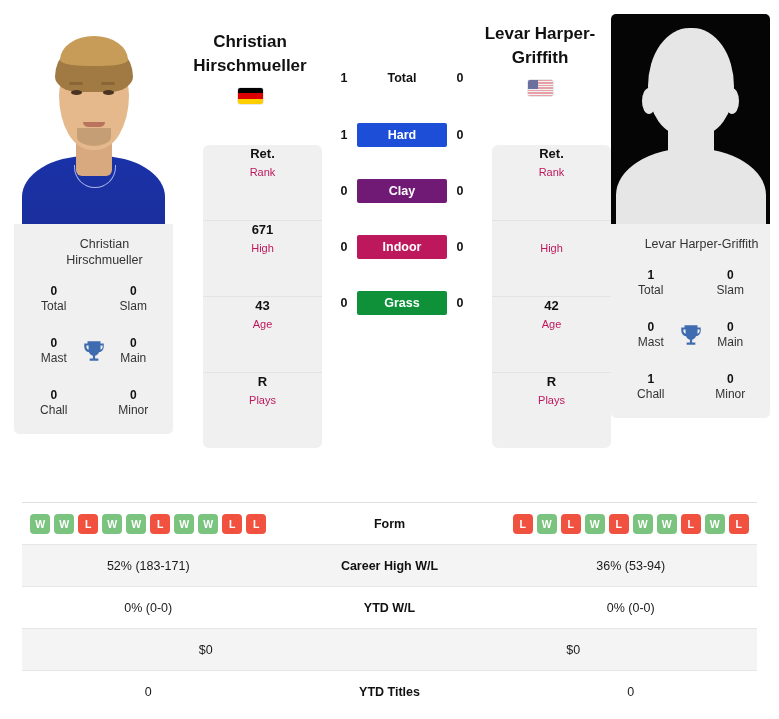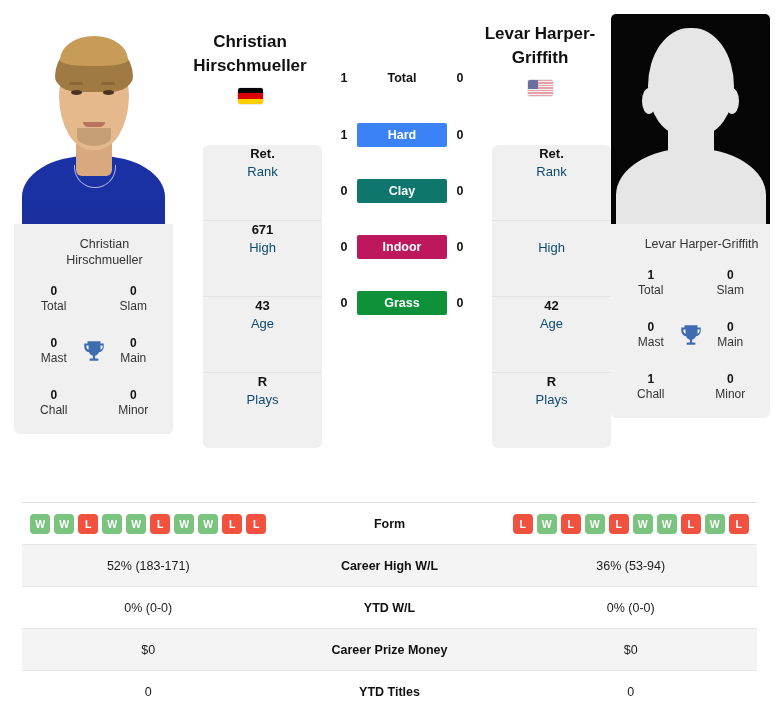--- a/index.html
+++ b/index.html
@@ -126,21 +126,21 @@
   }
   .rankcol.left{margin-left:30px;}
   .rankcol.right{margin-left:0;}
   .rank-cell{
     height:75px;
     display:flex;flex-direction:column;align-items:center;
     border-bottom:1px solid #e3e3e3;
   }
   .rank-cell:last-child{border-bottom:none;}
   .rank-val{font-size:13px;font-weight:bold;color:#111;line-height:18px;min-height:18px;}
-  .rank-lab{font-size:13px;color:#0c4a6e;line-height:18px;}
+  .rank-lab{font-size:11px;color:#be185d;line-height:18px;}
 
   
   .middle{
     width:160px;
     margin-top:12px;
     display:flex;flex-direction:column;
     align-items:center;
     flex:0 0 auto;
   }
   .namehead{
@@ -273,26 +273,26 @@
     </div>
 
     <div class="middle">
       <div class="surf-row first">
         <div class="surf-num">1</div>
         <div class="surf-bar plain">Total</div>
         <div class="surf-num">0</div>
       </div>
       <div class="surf-row">
         <div class="surf-num">1</div>
-        <div class="surf-bar" id="bar-hard" style="background: #3b82f6; color: rgb(255, 255, 255);">Hard</div>
+        <div class="surf-bar" id="bar-hard" style="background: #1d4ed8; color: rgb(255, 255, 255);">Hard</div>
         <div class="surf-num">0</div>
       </div>
       <div class="surf-row">
         <div class="surf-num">0</div>
-        <div class="surf-bar" id="bar-clay" style="background: #0f766e; color: rgb(255, 255, 255);">Clay</div>
+        <div class="surf-bar" id="bar-clay" style="background: #701a75; color: rgb(255, 255, 255);">Clay</div>
         <div class="surf-num">0</div>
       </div>
       <div class="surf-row">
         <div class="surf-num">0</div>
         <div class="surf-bar" id="bar-indoor" style="background: #be185d; color: rgb(255, 255, 255);">Indoor</div>
         <div class="surf-num">0</div>
       </div>
       <div class="surf-row">
         <div class="surf-num">0</div>
         <div class="surf-bar" id="bar-grass" style="background: rgb(14, 145, 57); color: rgb(255, 255, 255);">Grass</div>
@@ -435,21 +435,20 @@
     </div>
 
     <div class="trow">
       <div class="tcell">0% (0-0)</div>
       <div class="tlabel">YTD W/L</div>
       <div class="tcell">0% (0-0)</div>
     </div>
 
     <div class="trow alt">
       <div class="tcell">$0</div>
-      <div class="tlabel">Career Prize Money</div>
       <div class="tcell">$0</div>
     </div>
 
     <div class="trow" style="border-bottom:none;">
       <div class="tcell">0</div>
       <div class="tlabel">YTD Titles</div>
       <div class="tcell">0</div>
     </div>
 
   </div>

